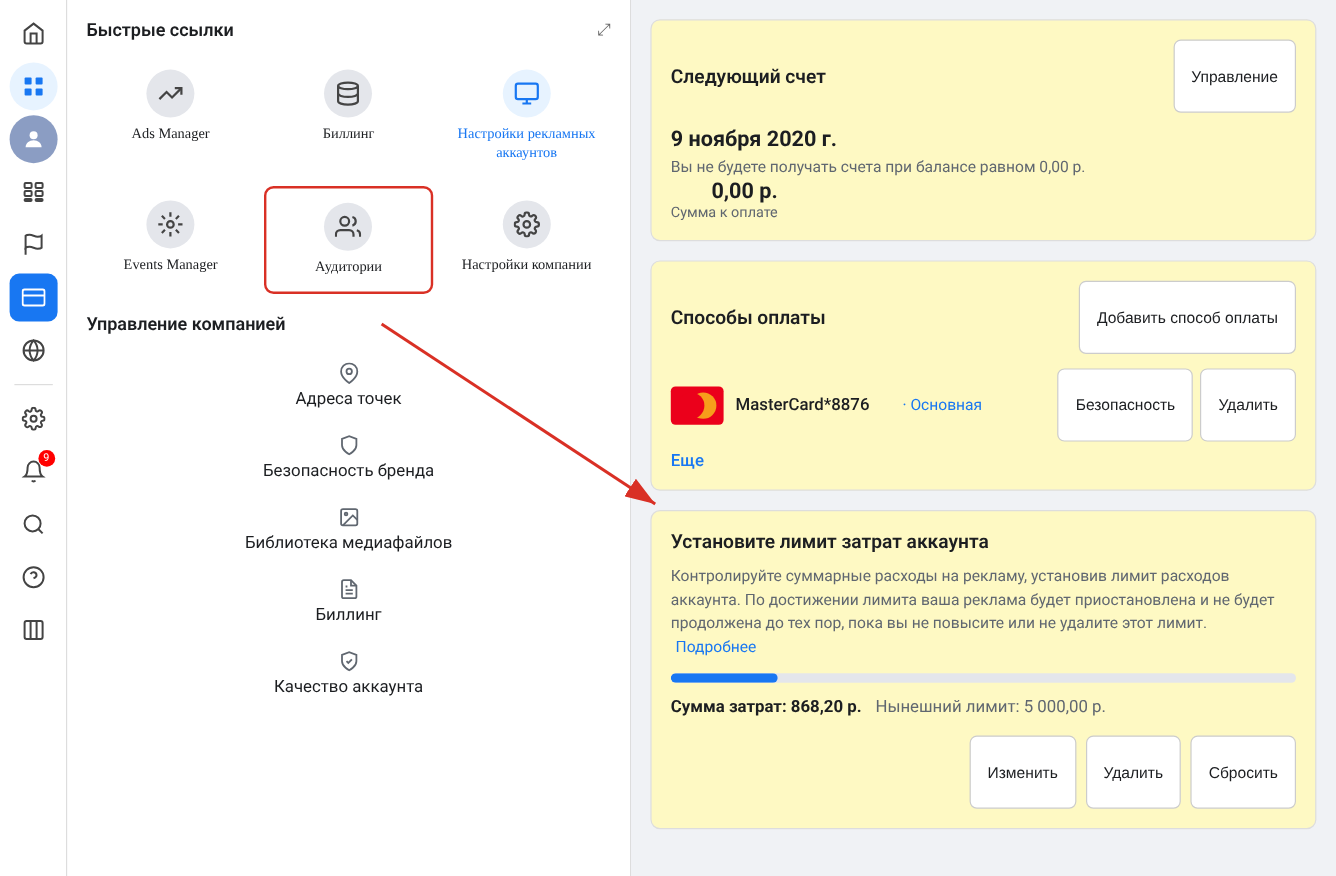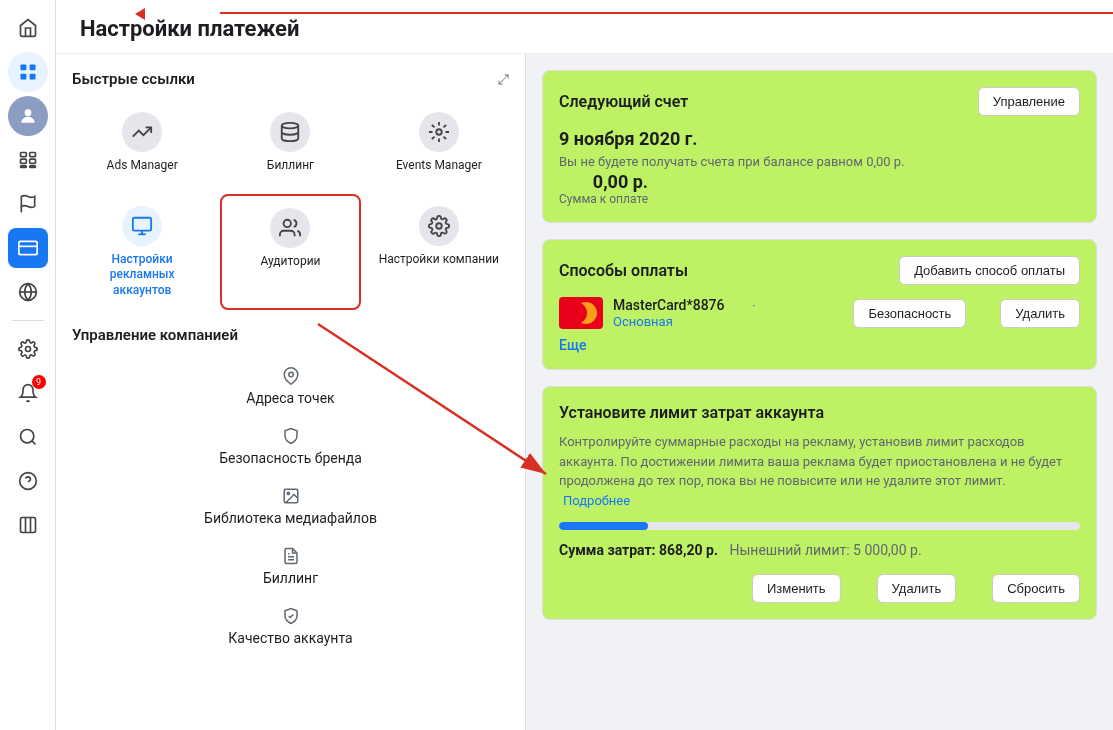--- a/index.html
+++ b/index.html
@@ -86,20 +86,21 @@
       font-size: 14px;
       color: #666;
       cursor: pointer;
     }
 
     .quick-links-grid {
       display: grid;
       grid-template-columns: repeat(3, 1fr);
       gap: 8px;
       margin-bottom: 16px;
+      font-family: Liberation Serif, serif;
     }
     .quick-link-item {
       display: flex;
       flex-direction: column;
       align-items: center;
       padding: 12px 8px;
       border-radius: 8px;
       cursor: pointer;
       gap: 6px;
     }
@@ -161,49 +162,48 @@
 
     
     .right-panel {
       flex: 1;
       background: #f0f2f5;
       overflow-y: auto;
       padding: 16px;
     }
 
     .card {
-      background: #bef264;
+      background: #fef9c3;
       border-radius: 8px;
       padding: 16px;
       margin-bottom: 16px;
       border: 1px solid #ddd;
     }
 
     .card-header {
       display: flex;
       justify-content: space-between;
       align-items: center;
       margin-bottom: 12px;
     }
     .card-title {
       font-size: 16px;
       font-weight: 600;
       color: #1c1e21;
     }
 
     .btn {
-      padding: 6px 14px;
+      padding: 22px 14px;
       border-radius: 6px;
       border: 1px solid #ccc;
       background: #fff;
       font-size: 13px;
       cursor: pointer;
       color: #1c1e21;
       font-weight: 500;
-      margin-left: 28px;
     }
 
     .next-invoice-date {
       font-size: 18px;
       font-weight: 700;
       color: #1c1e21;
       margin-bottom: 4px;
     }
     .next-invoice-desc {
       font-size: 13px;
@@ -415,29 +415,20 @@
   <div class="sidebar-icon">
     <svg width="20" height="20" viewBox="0 0 24 24" fill="none" stroke="currentColor" stroke-width="2">
         <rect x="3" y="3" width="18" height="18" rx="2"></rect>
         <line x1="9" y1="3" x2="9" y2="21"></line>
         <line x1="15" y1="3" x2="15" y2="21"></line>
       </svg>
   </div>
 </div>
 
 <div class="page-container">
-  <div class="page-header-area">
-    <div style="position:relative;">
-
-      <div style="position:absolute; top:-4px; left:140px; right:-24px; height:2px; background:#d93025;"></div>
-
-      <div style="position:absolute; top:-8px; left:55px; width:0; height:0; border-top:6px solid transparent; border-bottom:6px solid transparent; border-right:10px solid #d93025;"></div>
-    </div>
-    <h1 class="page-title" style="padding-bottom:12px;">Настройки платежей</h1>
-  </div>
 
   <div class="content-area">
 
     <div class="left-panel">
       <div class="quick-links-header">
         <span class="quick-links-title">Быстрые ссылки</span>
         <span class="expand-icon">⤢</span>
       </div>
 
       <div class="quick-links-grid">
@@ -456,39 +447,39 @@
           <div class="quick-link-icon">
             <svg width="22" height="22" viewBox="0 0 24 24" fill="none" stroke="#444" stroke-width="2">
                 <ellipse cx="12" cy="5" rx="9" ry="3"></ellipse>
                 <path d="M21 12c0 1.66-4 3-9 3s-9-1.34-9-3"></path>
                 <path d="M3 5v14c0 1.66 4 3 9 3s9-1.34 9-3V5"></path>
               </svg>
           </div>
           <span class="quick-link-label">Биллинг</span>
         </div>
 
-        <div class="quick-link-item">
-          <div class="quick-link-icon">
-            <svg width="22" height="22" viewBox="0 0 24 24" fill="none" stroke="#444" stroke-width="2">
-                <circle cx="12" cy="12" r="3"></circle>
-                <path d="M12 1v4M12 19v4M4.22 4.22l2.83 2.83M16.95 16.95l2.83 2.83M1 12h4M19 12h4M4.22 19.78l2.83-2.83M16.95 7.05l2.83-2.83"></path>
-              </svg>
-          </div>
-          <span class="quick-link-label">Events Manager</span>
-        </div>
-
         <div class="quick-link-item active-item">
           <div class="quick-link-icon blue-bg">
             <svg width="22" height="22" viewBox="0 0 24 24" fill="none" stroke="#1877f2" stroke-width="2">
                 <rect x="2" y="3" width="20" height="14" rx="2"></rect>
                 <line x1="8" y1="21" x2="16" y2="21"></line>
                 <line x1="12" y1="17" x2="12" y2="21"></line>
               </svg>
           </div>
           <span class="quick-link-label blue">Настройки рекламных аккаунтов</span>
+        </div>
+
+        <div class="quick-link-item">
+          <div class="quick-link-icon">
+            <svg width="22" height="22" viewBox="0 0 24 24" fill="none" stroke="#444" stroke-width="2">
+                <circle cx="12" cy="12" r="3"></circle>
+                <path d="M12 1v4M12 19v4M4.22 4.22l2.83 2.83M16.95 16.95l2.83 2.83M1 12h4M19 12h4M4.22 19.78l2.83-2.83M16.95 7.05l2.83-2.83"></path>
+              </svg>
+          </div>
+          <span class="quick-link-label">Events Manager</span>
         </div>
 
         <div class="quick-link-item highlighted">
           <div class="quick-link-icon">
             <svg width="22" height="22" viewBox="0 0 24 24" fill="none" stroke="#444" stroke-width="2">
                 <path d="M17 21v-2a4 4 0 00-4-4H5a4 4 0 00-4 4v2"></path>
                 <circle cx="9" cy="7" r="4"></circle>
                 <path d="M23 21v-2a4 4 0 00-3-3.87"></path>
                 <path d="M16 3.13a4 4 0 010 7.75"></path>
               </svg>

